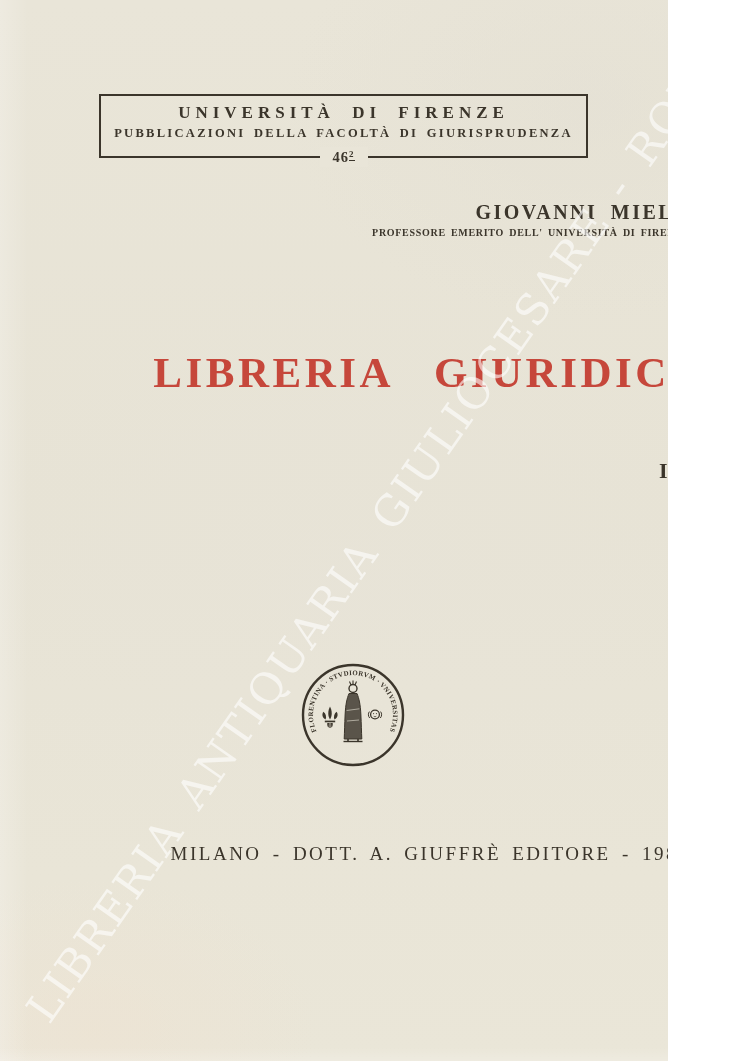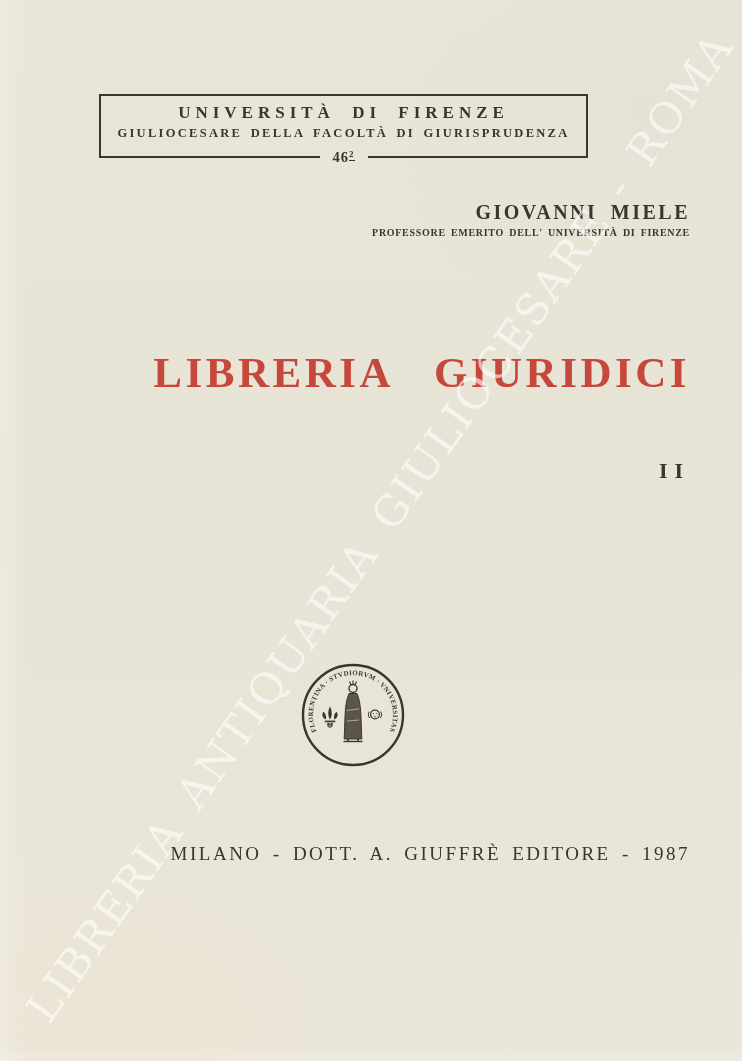--- a/index.html
+++ b/index.html
@@ -6,21 +6,21 @@
     --paper: #e9e5d8;
     --ink: #3b352b;
     --red: #c6473b;
     --watermark: rgba(255,255,255,0.6);
   }
   * { margin:0; padding:0; box-sizing:border-box; }
   html,body { width:742px; height:1061px; }
   body { font-family:"Liberation Serif","DejaVu Serif",serif; }
 
   .page {
-    position:relative; width:742px; height:1061px; overflow:hidden;
+    position:relative; width:668px; height:1061px; overflow:hidden;
     color:var(--ink);
     background:
       radial-gradient(ellipse 320px 220px at 14% 97%, rgba(238,226,209,0.55), rgba(238,226,209,0) 70%),
       radial-gradient(ellipse 420px 300px at 88% 10%, rgba(226,222,210,0.45), rgba(226,222,210,0) 72%),
       radial-gradient(ellipse 560px 420px at 52% 56%, rgba(232,228,217,0.5), rgba(232,228,217,0) 78%),
       linear-gradient(180deg, #e9e5d8 0%, #e7e3d5 48%, #eae6d8 100%);
   }
   
   .page::before {
     content:""; position:absolute; left:0; top:0; bottom:0; width:28px; z-index:1;
@@ -96,21 +96,21 @@
     color:var(--watermark); white-space:nowrap;
   }
 </style>
 </head>
 <body>
 
 <div class="page">
 
   <div class="series-box">
     <div class="series-line1">UNIVERSITÀ DI FIRENZE</div>
-    <div class="series-line2">GIULIOCESARE DELLA FACOLTÀ DI GIURISPRUDENZA</div>
+    <div class="series-line2">PUBBLICAZIONI DELLA FACOLTÀ DI GIURISPRUDENZA</div>
     <div class="series-number"><span>46</span><span class="series-sup">2</span></div>
   </div>
 
   <div class="centered-line author-name">GIOVANNI MIELE</div>
   <div class="centered-line author-role">PROFESSORE EMERITO DELL' UNIVERSITÀ DI FIRENZE</div>
 
   <h1 class="centered-line book-title">LIBRERIA GIURIDICI</h1>
   <div class="centered-line volume">II</div>
 
   <svg class="seal" viewBox="0 0 110 110" aria-hidden="true">

